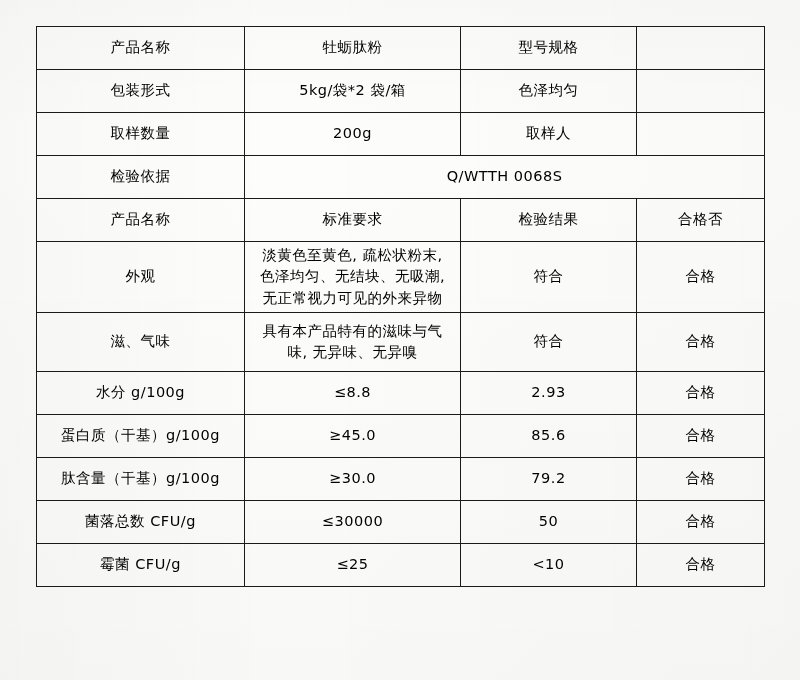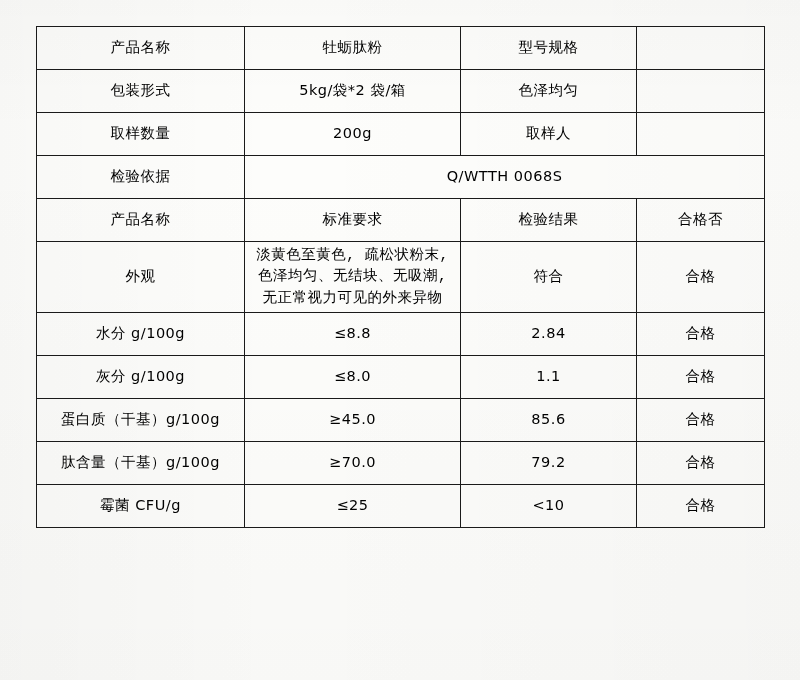--- a/index.html
+++ b/index.html
@@ -57,21 +57,20 @@
 
   tr.h-reg td { height: 36px; }
   tr.h-big td { height: 64px; }
   tr.h-mid td { height: 52px; }
 
   .multiline {
     font-size: 13.5px;
     line-height: 1.42;
     padding: 4px 10px;
     text-align: center;
-    font-family: Liberation Mono, monospace;
   }
   .multiline div { white-space: nowrap; }
   .small-txt { font-size: 13.5px; }
   .blank { }
 </style>
 </head>
 <body>
 
 <div class="page">
   <table class="report">
@@ -123,42 +122,51 @@
         <tr class="h-big">
           <td>外观</td>
           <td class="multiline">
             <div>淡黄色至黄色, 疏松状粉末,</div>
             <div>色泽均匀、无结块、无吸潮,</div>
             <div>无正常视力可见的外来异物</div>
           </td>
           <td>符合</td>
           <td>合格</td>
         </tr>
+        <tr class="h-mid">
+          <td>滋、气味</td>
+          <td class="multiline">
+            <div>具有本产品特有的滋味与气</div>
+            <div>味, 无异味、无异嗅</div>
+          </td>
+          <td>符合</td>
+          <td>合格</td>
+        </tr>
         <tr class="h-reg">
           <td>水分 g/100g</td>
           <td>≤8.8</td>
-          <td>2.84</td>
-          <td>合格</td>
-        </tr>
-        <tr class="h-reg">
-          <td>灰分 g/100g</td>
-          <td>≤8.0</td>
-          <td>1.1</td>
+          <td>2.93</td>
           <td>合格</td>
         </tr>
         <tr class="h-reg">
           <td class="small-txt">蛋白质（干基）g/100g</td>
           <td>≥45.0</td>
           <td>85.6</td>
           <td>合格</td>
         </tr>
         <tr class="h-reg">
           <td class="small-txt">肽含量（干基）g/100g</td>
-          <td>≥70.0</td>
+          <td>≥30.0</td>
           <td>79.2</td>
+          <td>合格</td>
+        </tr>
+        <tr class="h-reg">
+          <td>菌落总数 CFU/g</td>
+          <td>≤30000</td>
+          <td>50</td>
           <td>合格</td>
         </tr>
         <tr class="h-reg">
           <td>霉菌 CFU/g</td>
           <td>≤25</td>
           <td>&lt;10</td>
           <td>合格</td>
         </tr>
       </tbody>
   </table>

